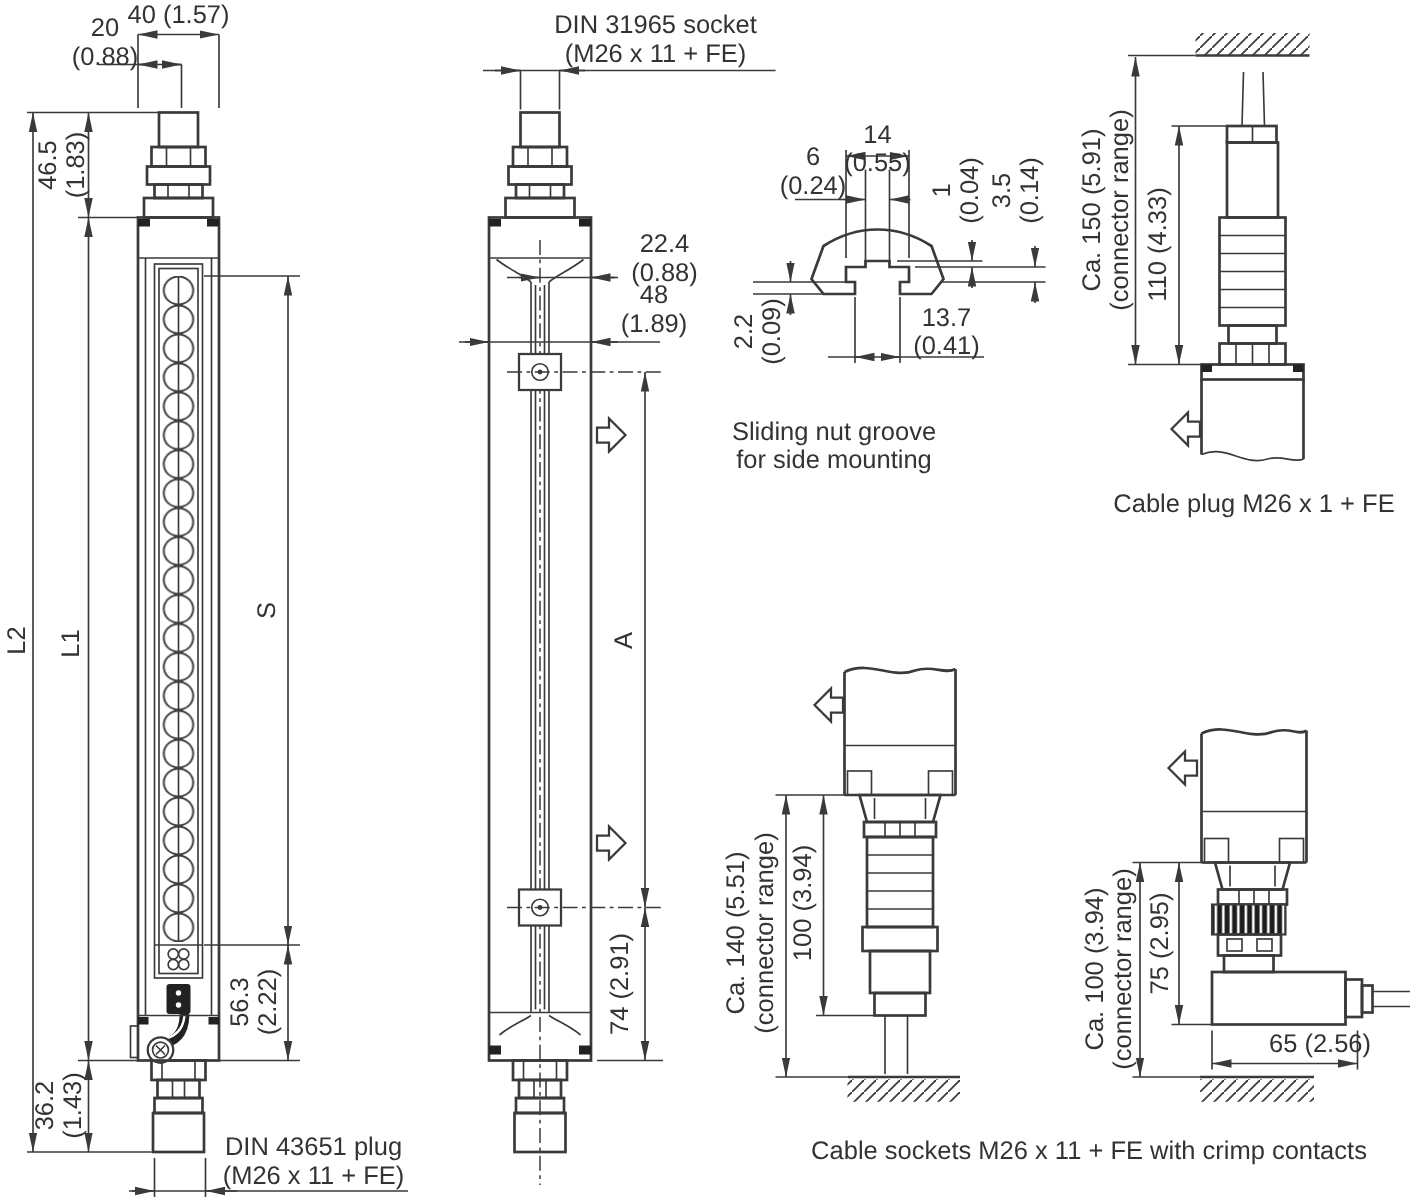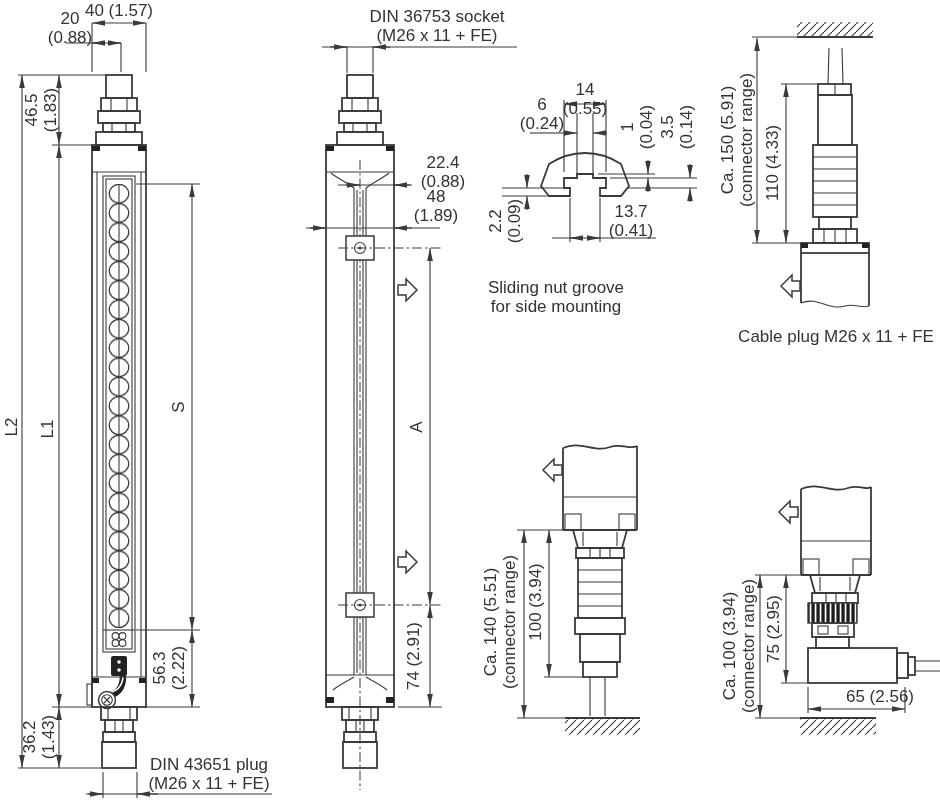--- a/index.html
+++ b/index.html
@@ -277,21 +277,21 @@
 <div class="lbl rot" style="left:40px;top:737px">
   <div>36.2</div>
   <div>(1.43)</div>
 </div>
 <div class="lbl" style="left:209px;top:775px">
   <div>DIN 43651 plug</div>
   <div>(M26 x 11 + FE)</div>
 </div>
 
 <div class="lbl" style="left:437px;top:27px">
-  <div>DIN 36753 socket</div>
+  <div>DIN 31965 socket</div>
   <div>(M26 x 11 + FE)</div>
 </div>
 <div class="lbl" style="left:443px;top:173px">
   <div>22.4</div>
   <div>(0.88)</div>
 </div>
 <div class="lbl" style="left:436px;top:207px">
   <div>48</div>
   <div>(1.89)</div>
 </div>
@@ -326,30 +326,31 @@
   <div>Sliding nut groove</div>
   <div>for side mounting</div>
 </div>
 
 <div class="lbl rot" style="left:738px;top:140px">
   <div>Ca. 150 (5.91)</div>
   <div>(connector range)</div>
 </div>
 <div class="lbl rot" style="left:773px;top:163px">110 (4.33)</div>
 <div class="lbl" style="left:836px;top:337px">
-  <div>Cable plug M26 x 11 + FE</div>
+  <div>Cable plug M26 x 1 + FE</div>
 </div>
 
 <div class="lbl rot" style="left:501px;top:622px">
   <div>Ca. 140 (5.51)</div>
   <div>(connector range)</div>
 </div>
 <div class="lbl rot" style="left:536px;top:602px">100 (3.94)</div>
 
 <div class="lbl rot" style="left:740px;top:646px">
   <div>Ca. 100 (3.94)</div>
   <div>(connector range)</div>
 </div>
 <div class="lbl rot" style="left:774px;top:629px">75 (2.95)</div>
 <div class="lbl" style="left:880px;top:697px">65 (2.56)</div>
 
+<div class="lbl" style="left:726px;top:768px">Cable sockets M26 x 11 + FE with crimp contacts</div>
 
 </div>
 
 </body></html>

